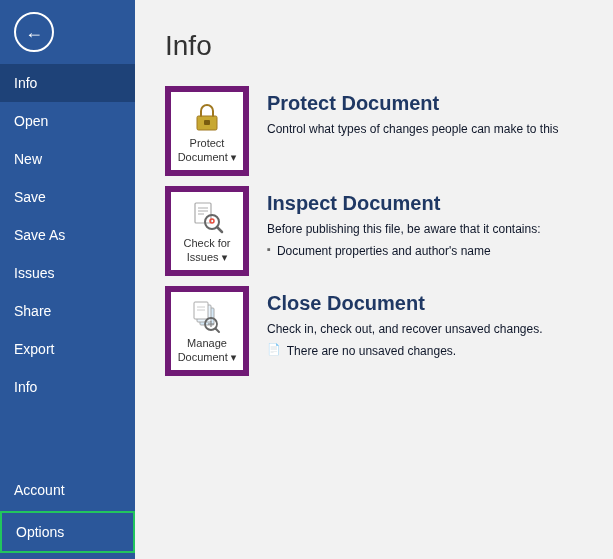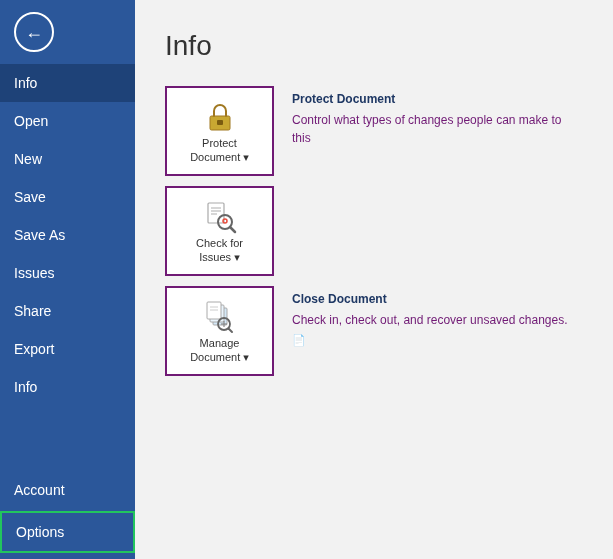--- a/index.html
+++ b/index.html
@@ -85,24 +85,24 @@
 
     
     .info-card {
       display: flex;
       align-items: flex-start;
       margin-bottom: 10px;
       background: transparent;
     }
 
     .card-icon-box {
-      width: 109px;
+      width: 84px;
       height: 90px;
       background: white;
-      border: 2px solid #701a75;
+      border: 6px solid #701a75;
       display: flex;
       flex-direction: column;
       align-items: center;
       justify-content: center;
       flex-shrink: 0;
       cursor: pointer;
       margin-right: 18px;
       font-size: 11px;
       color: #333;
       gap: 0;
@@ -111,29 +111,29 @@
     .card-icon-label {
       text-align: center;
       line-height: 1.3;
     }
 
     .card-text {
       padding-top: 6px;
     }
 
     .card-title {
-      font-size: 12px;
+      font-size: 20px;
       font-weight: 600;
       color: #1f3864;
       margin-bottom: 5px;
     }
 
     .card-desc {
       font-size: 12px;
-      color: #701a75;
+      color: #0f172a;
       line-height: 1.5;
     }
 
     .card-sub-item {
       display: flex;
       align-items: flex-start;
       gap: 6px;
       margin-top: 4px;
     }
 
@@ -199,20 +199,28 @@
         <line x1="10" y1="10" x2="20" y2="10" stroke="#bbb" stroke-width="1.2"></line>
         <line x1="10" y1="13" x2="20" y2="13" stroke="#bbb" stroke-width="1.2"></line>
         <line x1="10" y1="16" x2="16" y2="16" stroke="#bbb" stroke-width="1.2"></line>
         <circle cx="24" cy="24" r="7" fill="none" stroke="#666" stroke-width="2"></circle>
         <line x1="29" y1="29" x2="34" y2="34" stroke="#666" stroke-width="2.5" stroke-linecap="round"></line>
         <line x1="21" y1="22" x2="27" y2="28" stroke="none"></line>
         <circle cx="24" cy="23" r="2" fill="none" stroke="#e74c3c" stroke-width="1.5"></circle>
       </svg>
       <span class="card-icon-label">Check for<br>Issues ▾</span>
     </div>
+    <div class="card-text">
+      <div class="card-title">Inspect Document</div>
+      <div class="card-desc">Before publishing this file, be aware that it contains:</div>
+      <div class="card-sub-item">
+        <span class="bullet-icon">▪</span>
+        <span class="card-desc">Document properties and author's name</span>
+      </div>
+    </div>
   </div>
 
   <div class="info-card">
     <div class="card-icon-box">
       <svg class="icon-svg" viewBox="0 0 38 38" fill="none" xmlns="http://www.w3.org/2000/svg">
 
         <rect x="12" y="10" width="14" height="17" rx="1" fill="#d4e8f7" stroke="#aaa" stroke-width="1"></rect>
         <rect x="9" y="7" width="14" height="17" rx="1" fill="#eaf4fc" stroke="#aaa" stroke-width="1"></rect>
         <rect x="6" y="4" width="14" height="17" rx="1" fill="white" stroke="#aaa" stroke-width="1"></rect>
         <line x1="9" y1="9" x2="17" y2="9" stroke="#ccc" stroke-width="1"></line>
@@ -223,16 +231,17 @@
         <line x1="20" y1="26" x2="26" y2="26" stroke="#888" stroke-width="1.2"></line>
         <line x1="23" y1="23" x2="23" y2="29" stroke="#888" stroke-width="1.2"></line>
       </svg>
       <span class="card-icon-label">Manage<br>Document ▾</span>
     </div>
     <div class="card-text">
       <div class="card-title">Close Document</div>
       <div class="card-desc">Check in, check out, and recover unsaved changes.</div>
       <div class="card-sub-item">
         <span class="bullet-icon">📄</span>
+        <span class="card-desc">There are no unsaved changes.</span>
       </div>
     </div>
   </div>
 </div>
 
 </body></html>

